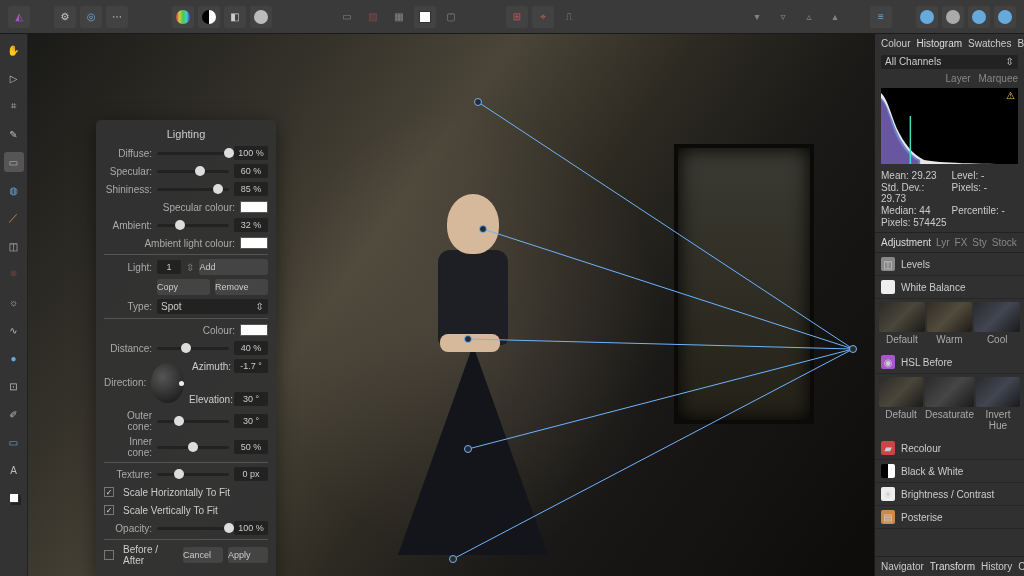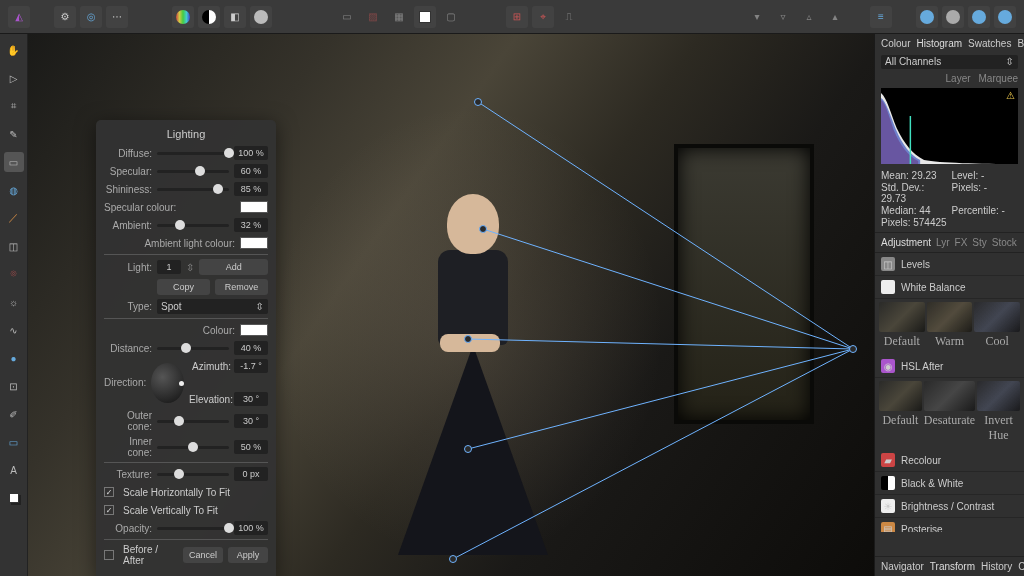--- a/index.html
+++ b/index.html
@@ -40,21 +40,21 @@
 
 
 .lighting-panel { position: absolute; left: 68px; top: 86px; width: 180px; background: rgba(50,50,50,0.94); border-radius: 5px; padding: 8px 8px 10px; box-shadow: 0 4px 20px rgba(0,0,0,0.5); }
 .lighting-panel h3 { text-align: center; font-size: 11px; font-weight: 400; margin-bottom: 6px; }
 .row { display: flex; align-items: center; gap: 5px; margin-bottom: 4px; min-height: 14px; }
 .row label { width: 48px; text-align: right; color: #aaa; }
 .slider-track { flex: 1; height: 3px; background: #222; border-radius: 2px; position: relative; }
 .slider-thumb { position: absolute; top: -4px; width: 10px; height: 10px; background: #ddd; border-radius: 50%; margin-left: -5px; }
 .val-box { width: 34px; height: 14px; background: #222; text-align: center; line-height: 14px; border-radius: 2px; font-size: 9px; }
 .swatch { width: 28px; height: 12px; background: #fff; border: 1px solid #555; }
-.btn { flex: 1; height: 16px; background: #444; border-radius: 3px; text-align: center; line-height: 16px; cursor: pointer; font-size: 9px; }
+.btn { flex: 1; height: 16px; background: #444; border-radius: 3px; text-align: left; line-height: 16px; cursor: pointer; font-size: 9px; }
 .select { flex:1; height:15px; background:#222; border-radius:2px; line-height:15px; padding:0 4px; position:relative; display:flex; align-items:center; justify-content:space-between;}
 .direction-ball { width: 40px; height: 40px; background: radial-gradient(circle at 35% 35%, #555, #111); border-radius: 50%; position: relative; }
 .direction-ball .dot { position:absolute; width:5px; height:5px; background:#eee; border-radius:50%; top:18px; left:28px; }
 .checkbox { width:10px; height:10px; border:1px solid #777; display:inline-flex; align-items:center; justify-content:center; margin-right:4px; }
 .checkbox.checked::after { content:"✓"; font-size:8px; color:#ddd; }
 hr.panel-sep { border:none; border-top:1px solid #555; margin:4px 0; }
 
 
 .right-panel { position: absolute; right: 0; top: 34px; bottom: 0; width: 150px; background: #303030; border-left: 1px solid #1a1a1a; display: flex; flex-direction: column; }
 .tabs-row { display: flex; gap: 6px; padding: 4px 6px; font-size: 9px; color: #888; }
@@ -67,21 +67,21 @@
 .stats { display: grid; grid-template-columns: 1fr 1fr; padding: 4px 6px; font-size: 9px; color: #999; gap: 1px 4px; }
 .adj-tabs { display: flex; gap: 5px; padding: 4px 6px; font-size: 9px; border-top:1px solid #222; border-bottom:1px solid #222;}
 .adj-tabs span { color: #888; cursor:pointer; }
 .adj-tabs span.active { color: #ddd; }
 .adj-list { flex: 1; overflow: auto; }
 .adj-item { display: flex; align-items: center; gap: 6px; padding: 4px 6px; border-bottom: 1px solid #262626; cursor:pointer; }
 .adj-icon { width: 14px; height: 14px; border-radius: 2px; display:flex; align-items:center; justify-content:center; font-size:10px;}
 .presets-row { display: flex; gap: 2px; padding: 3px 4px 6px; }
 .preset { flex: 1; text-align: center; }
 .preset-thumb { height: 30px; background: linear-gradient(135deg,#2a2a28,#4a463a,#1a1a18); border-radius: 2px; margin-bottom: 2px; }
-.preset span { font-size: 12px; color: #aaa; font-family: Liberation Serif, serif; }
+.preset span { font-size: 10px; color: #aaa; }
 .bottom-tabs { display: flex; gap: 6px; padding: 4px 6px; font-size: 9px; color: #888; border-top:1px solid #222;margin-top:24px;}
 .bottom-tabs span.active { color:#ddd; }
 
 
 .c-red{background:#c44;} .c-orange{background:#c84;} .c-gray{background:#888;} .c-white{background:#eee;} .c-purple{background:#a5c;}
 
 
 .adj-list::-webkit-scrollbar{width:6px;} .adj-list::-webkit-scrollbar-thumb{background:#555;border-radius:3px;}
 </style>
 </head>
@@ -241,21 +241,21 @@
       <div class="val-box">60 %</div>
     </div>
     <div class="row">
       <label>Shininess:</label>
       <div class="slider-track">
           <div class="slider-thumb" style="left:85%"></div>
         </div>
       <div class="val-box">85 %</div>
     </div>
     <div class="row">
-      <label style="flex:1;text-align:left">Specular colour:</label>
+      <label style="flex:1;text-align:right">Specular colour:</label>
       <div class="swatch"></div>
     </div>
     <div class="row">
       <label>Ambient:</label>
       <div class="slider-track">
           <div class="slider-thumb" style="left:32%"></div>
         </div>
       <div class="val-box">32 %</div>
     </div>
     <div class="row">
@@ -408,21 +408,21 @@
         <div class="adj-icon c-white"></div>
         <span>White Balance</span>
       </div>
     <div class="presets-row">
       <div class="preset"><div class="preset-thumb"></div><span>Default</span></div>
       <div class="preset"><div class="preset-thumb" style="filter:sepia(0.4)"></div><span>Warm</span></div>
       <div class="preset"><div class="preset-thumb" style="filter:hue-rotate(180deg)"></div><span>Cool</span></div>
     </div>
     <div class="adj-item">
         <div class="adj-icon c-purple">◉</div>
-        <span>HSL After</span>
+        <span>HSL Before</span>
       </div>
     <div class="presets-row">
       <div class="preset"><div class="preset-thumb"></div><span>Default</span></div>
       <div class="preset"><div class="preset-thumb" style="filter:grayscale(1)"></div><span>Desaturate</span></div>
       <div class="preset"><div class="preset-thumb" style="filter:hue-rotate(180deg)"></div><span>Invert Hue</span></div>
     </div>
     <div class="adj-item">
         <div class="adj-icon c-red">▰</div>
         <span>Recolour</span>
       </div>

